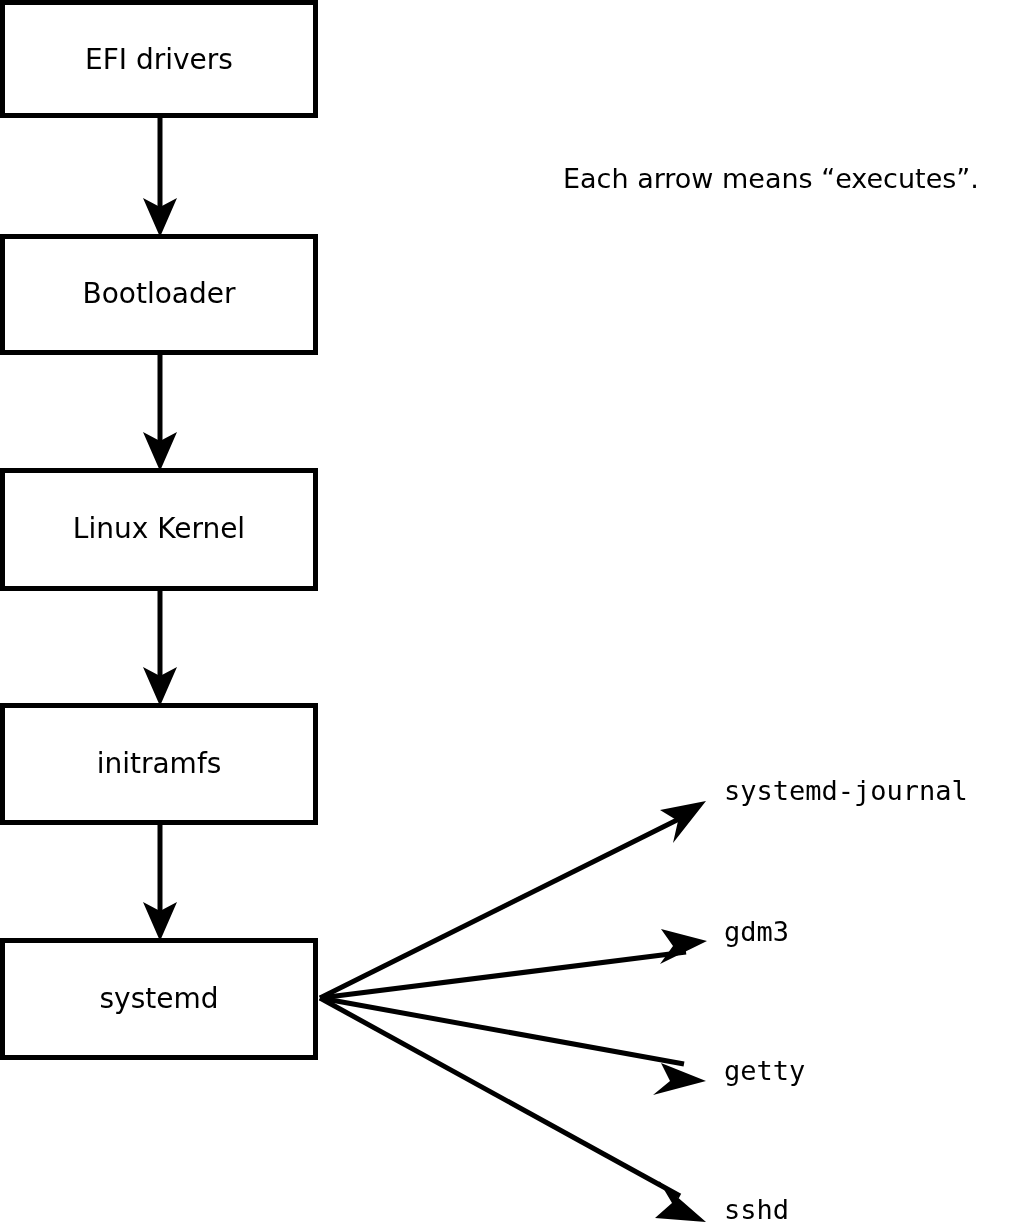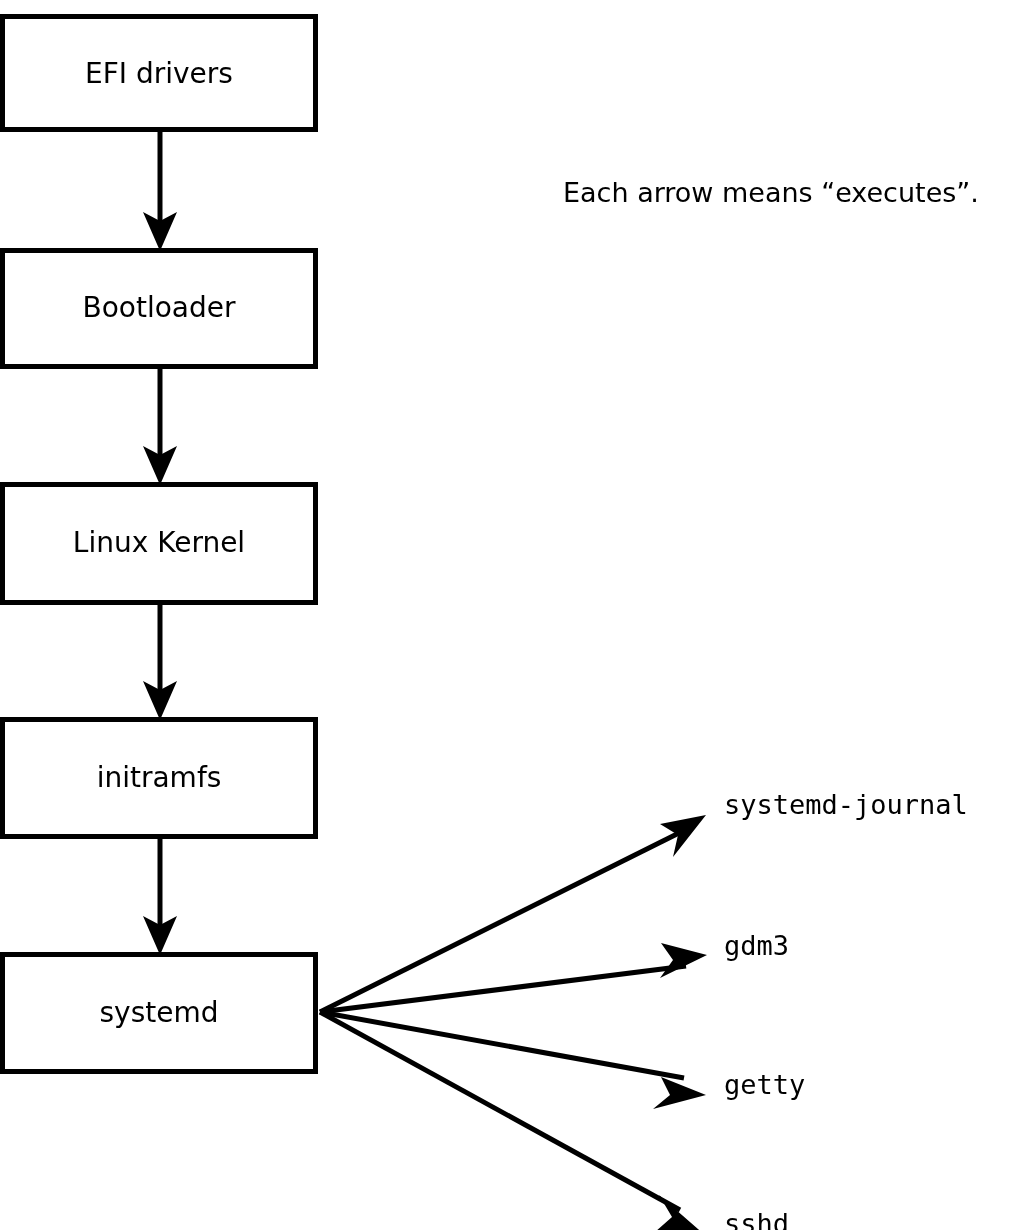--- a/index.html
+++ b/index.html
@@ -13,21 +13,20 @@
     position: relative;
     overflow: hidden;
     font-family: "DejaVu Sans", sans-serif;
   }
   #diagram-root {
     position: absolute;
     left: 0;
     top: 0;
     width: 1023px;
     height: 1106px;
-    margin-top: 14px;
   }
   svg#diagram-svg {
     position: absolute;
     left: 0;
     top: 0;
     width: 1023px;
     height: 1230px;
     display: block;
   }
   .node-box {

